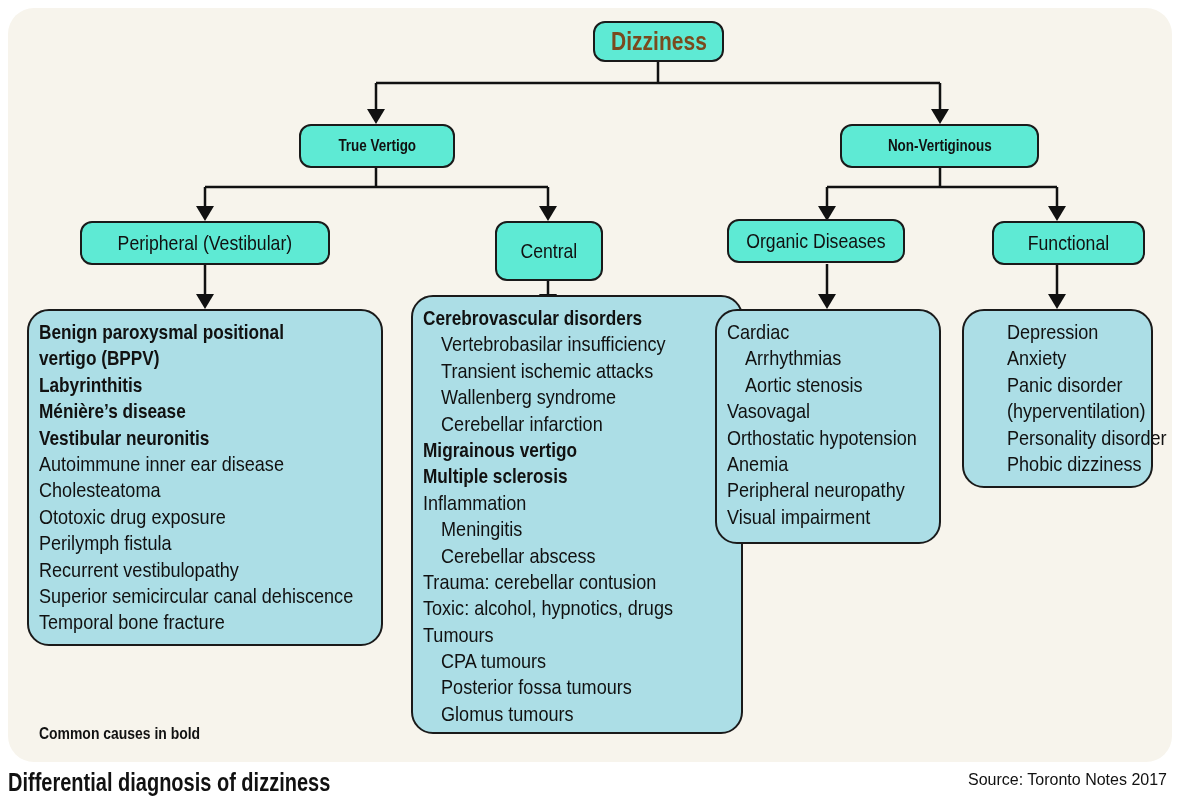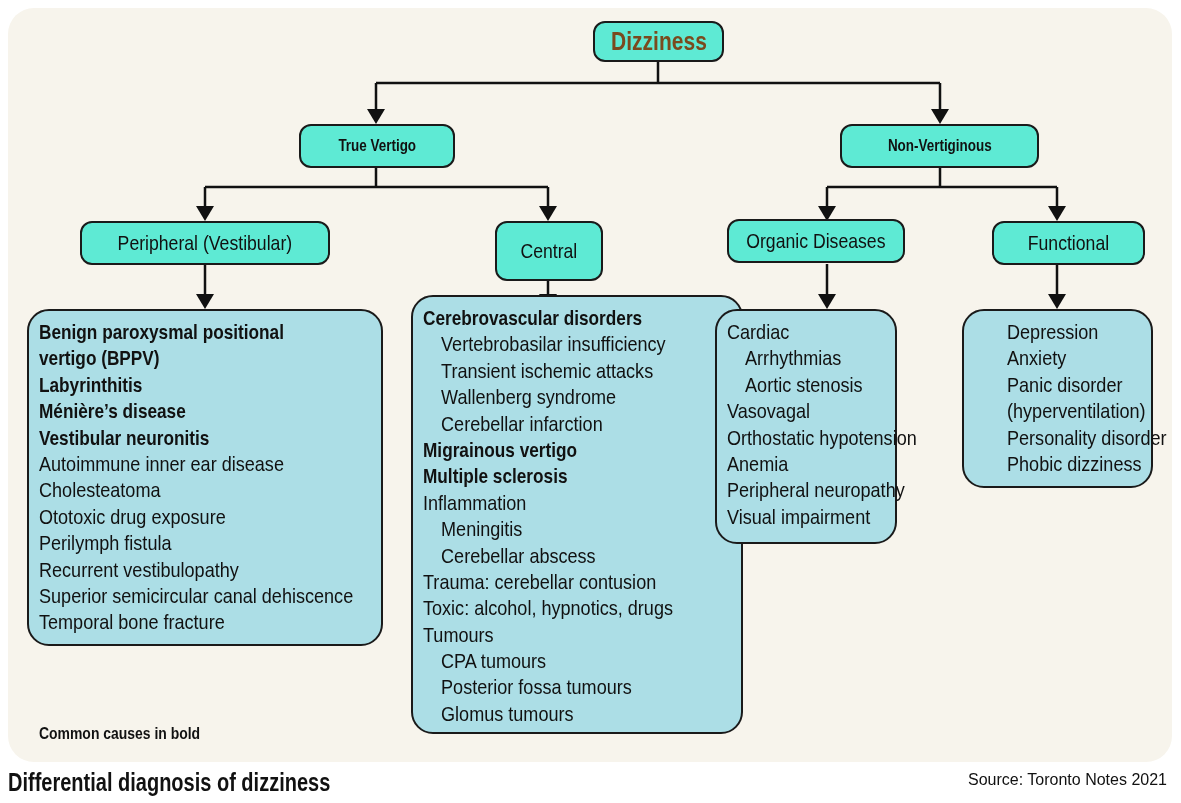--- a/index.html
+++ b/index.html
@@ -106,34 +106,34 @@
     <div class="item">Inflammation</div>
     <div class="item ind">Meningitis</div>
     <div class="item ind">Cerebellar abscess</div>
     <div class="item">Trauma: cerebellar contusion</div>
     <div class="item">Toxic: alcohol, hypnotics, drugs</div>
     <div class="item">Tumours</div>
     <div class="item ind">CPA tumours</div>
     <div class="item ind">Posterior fossa tumours</div>
     <div class="item ind">Glomus tumours</div>
   </div>
-<div class="list" style="left:715px;top:309px;width:182px;height:235px;">
+<div class="list" style="left:715px;top:309px;width:226px;height:235px;">
     <div class="item">Cardiac</div>
     <div class="item ind">Arrhythmias</div>
     <div class="item ind">Aortic stenosis</div>
     <div class="item">Vasovagal</div>
     <div class="item">Orthostatic hypotension</div>
     <div class="item">Anemia</div>
     <div class="item">Peripheral neuropathy</div>
     <div class="item">Visual impairment</div>
   </div>
 <div class="list" style="left:962px;top:309px;width:191px;height:179px;padding-left:43px;">
     <div class="item">Depression</div>
     <div class="item">Anxiety</div>
     <div class="item">Panic disorder</div>
     <div class="item">(hyperventilation)</div>
     <div class="item">Personality disorder</div>
     <div class="item">Phobic dizziness</div>
   </div>
 
 <div class="note">Common causes in bold</div>
 <div class="caption">Differential diagnosis of dizziness</div>
-<div class="source">Source: Toronto Notes 2021</div>
+<div class="source">Source: Toronto Notes 2017</div>
 
 </body></html>

